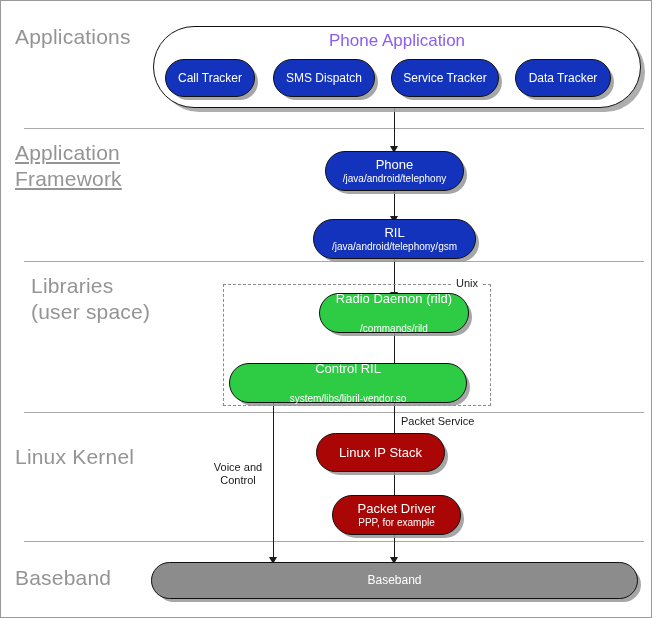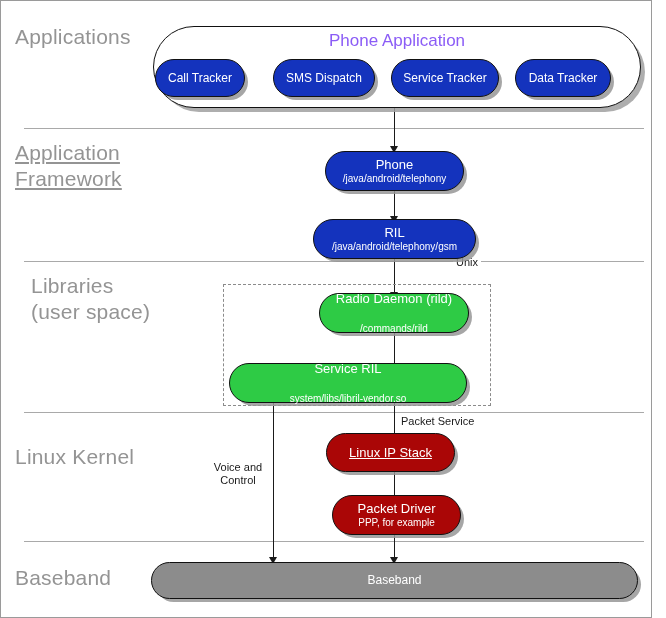--- a/index.html
+++ b/index.html
@@ -99,21 +99,21 @@
     width:268px;
     height:122px;
     box-sizing:border-box;
     border:1.5px dashed #8b8b8b;
     background:transparent;
     z-index:2;
   }
   #unix-label{
     position:absolute;
     left:452px;
-    top:255px;
+    top:276px;
     font-size:11px;
     color:#1a1a1a;
     background:#ffffff;
     padding:0 3px;
     z-index:4;
   }
 
   
   .vline{
     position:absolute;
@@ -187,21 +187,21 @@
   <div class="arrowhead" style="left:268px;top:556px;"></div>
 
   <div class="edge-label right" style="left:400px;top:414px;">Packet Service</div>
 
   <div class="edge-label center" style="left:206px;top:460px;width:62px;">Voice and
 Control</div>
 
   <div id="app-capsule"></div>
   <div id="app-capsule-title">Phone Application</div>
 
-  <div class="node blue" style="left:154px;top:58px;width:90px;height:38px;">
+  <div class="node blue" style="left:164px;top:58px;width:90px;height:38px;">
     <span class="n-title">Call Tracker</span>
   </div>
 
   <div class="node blue" style="left:272px;top:58px;width:102px;height:38px;">
     <span class="n-title">SMS Dispatch</span>
   </div>
 
   <div class="node blue" style="left:390px;top:58px;width:108px;height:38px;">
     <span class="n-title">Service Tracker</span>
   </div>
@@ -222,25 +222,25 @@
 
   <div id="unix-box"></div>
   <div id="unix-label">Unix</div>
 
   <div class="node green big" style="left:318px;top:292px;width:150px;height:40px;">
     <span class="n-title">Radio Daemon (rild)</span>
     <span class="n-sub">/commands/rild</span>
   </div>
 
   <div class="node green big" style="left:228px;top:362px;width:238px;height:40px;">
-    <span class="n-title">Service RIL</span>
+    <span class="n-title">Control RIL</span>
     <span class="n-sub">system/libs/libril-vendor.so</span>
   </div>
 
-  <div class="node red big" style="left:325px;top:432px;width:129px;height:39px;text-decoration:underline;">
+  <div class="node red big" style="left:315px;top:432px;width:129px;height:39px;">
     <span class="n-title">Linux IP Stack</span>
   </div>
 
   <div class="node red big" style="left:331px;top:494px;width:129px;height:40px;">
     <span class="n-title">Packet Driver</span>
     <span class="n-sub">PPP, for example</span>
   </div>
 
   <div class="node gray" style="left:150px;top:561px;width:487px;height:37px;">
     <span class="n-title">Baseband</span>

